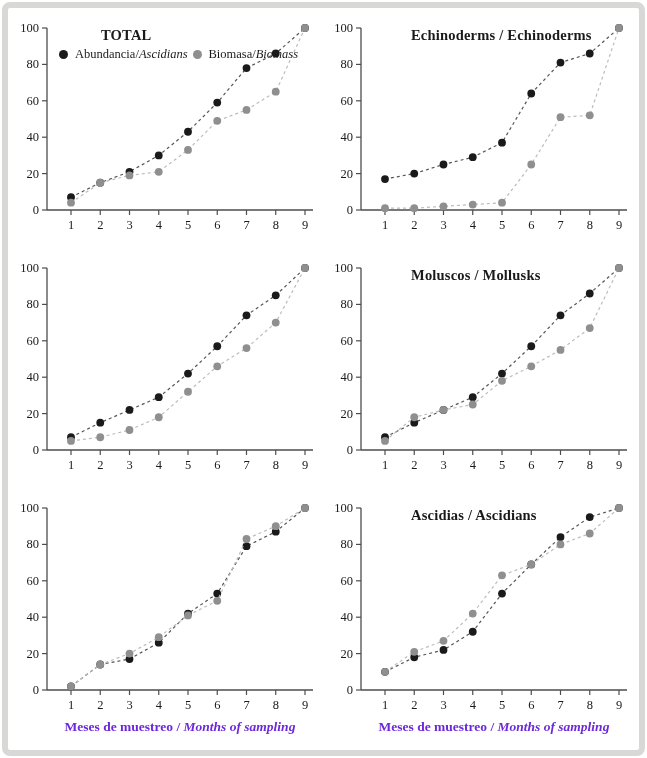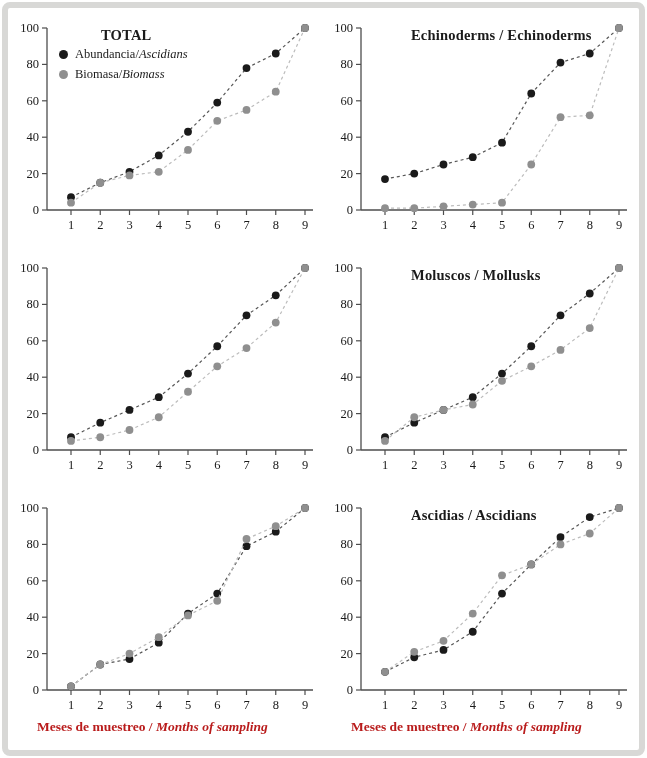--- a/index.html
+++ b/index.html
@@ -50,40 +50,41 @@
     color: #1a1a1a;
     white-space: nowrap;
     letter-spacing: 0.2px;
   }
   .chart-title .en { }
   .legend {
     position: absolute;
     left: 50px;
     top: 35px;
     display: flex;
-    flex-direction: column;
+    flex-direction: row;
     gap: 5px;
     font-size: 12.5px;
     color: #1a1a1a;
   }
   .legend-row { display: flex; align-items: center; white-space: nowrap; }
   .legend-dot {
     display: inline-block;
     width: 9px; height: 9px;
     border-radius: 50%;
     margin-right: 7px;
     flex: 0 0 auto;
   }
   .legend-row .en { font-style: italic; }
   .xaxis-label {
     margin-top: 1px;
+    text-align: center;
     padding-left: 28px;
     font-size: 13.5px;
     font-weight: bold;
-    color: #b91c1c;
+    color: #6d28d9;
     white-space: nowrap;
   }
   .xaxis-label .en { font-style: italic; }
 </style>
 </head>
 <body>
 
 <div class="page">
   <div class="figure-frame"></div>
 

